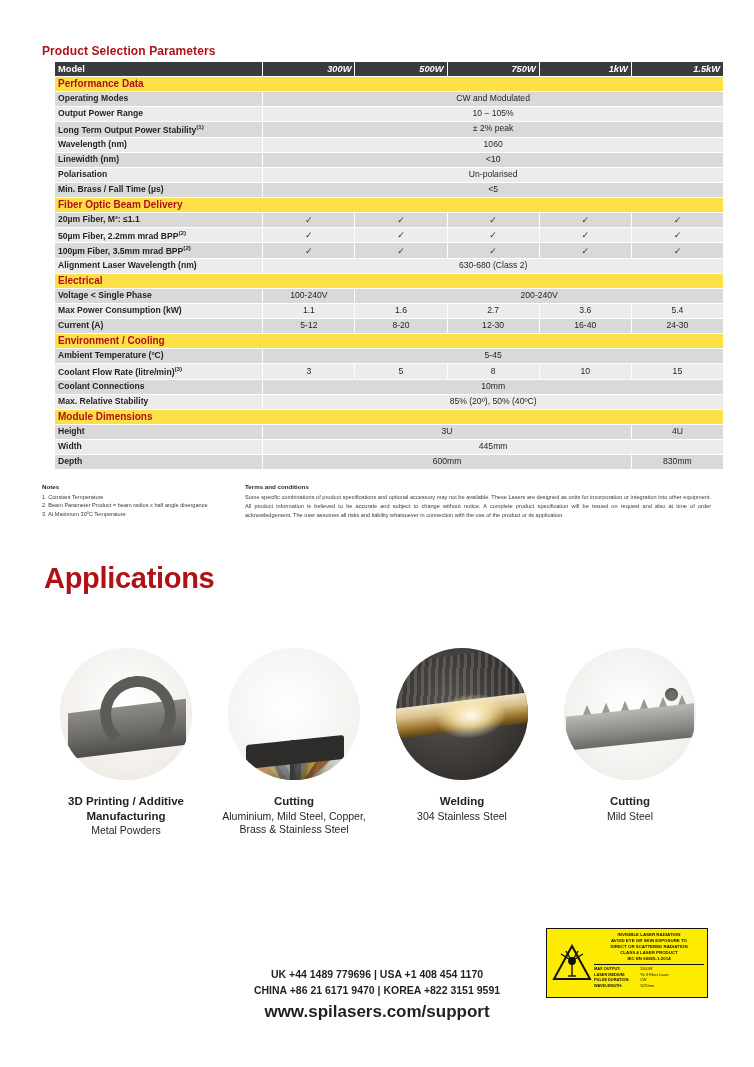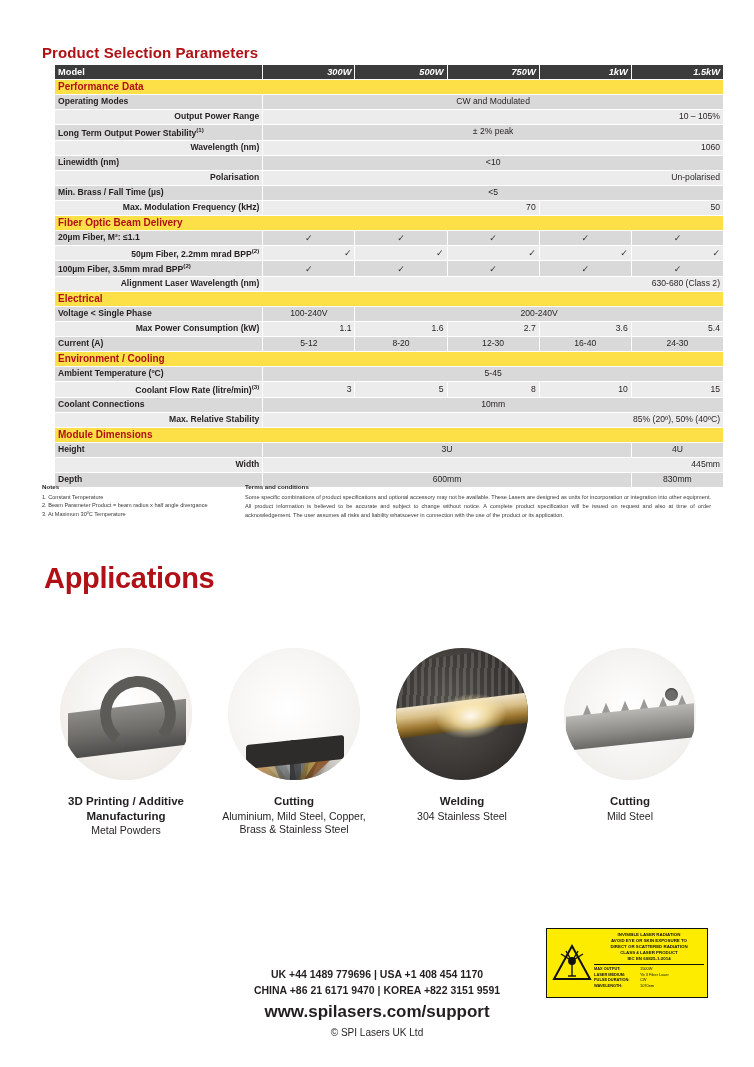--- a/index.html
+++ b/index.html
@@ -24,21 +24,21 @@
   
   .spec-wrap {
     position: absolute;
     left: 42px;
     top: 44px;
     width: 670px;
   }
   .spec-title {
     color: #b01116;
     font-weight: bold;
-    font-size: 15px;
+    font-size: 12px;
     letter-spacing: 0.1px;
     margin-bottom: 3px;
   }
   table.spec {
     border-collapse: collapse;
     width: 670px;
     font-size: 8.6px;
     table-layout: fixed;
     margin-left: 12px;
   }
@@ -58,21 +58,21 @@
     font-size: 9.3px;
   }
   tr.head td.center { text-align: right; font-style: italic; }
   tr.section td {
     background: #fde047;
     color: #b01116;
     font-weight: bold;
     font-size: 10px;
   }
   tr.odd td { background: #d9d9d9; }
-  tr.even td { background: #ececec; text-align: right; }
+  tr.even td { background: #ececec; }
   td.center { text-align: center; }
   td.lbl { font-weight: bold; }
   .sup { font-size: 6.2px; vertical-align: super; }
   .tick { font-size: 9px; color: #333; }
 
   
   .notes {
     position: absolute;
     left: 42px;
     top: 482px;
@@ -311,25 +311,20 @@
           <td class="lbl">Linewidth (nm)</td>
           <td class="center" colspan="5">&lt;10</td>
         </tr>
         <tr class="even">
           <td class="lbl">Polarisation</td>
           <td class="center" colspan="5">Un-polarised</td>
         </tr>
         <tr class="odd">
           <td class="lbl">Min. Brass / Fall Time (µs)</td>
           <td class="center" colspan="5">&lt;5</td>
-        </tr>
-        <tr class="even">
-          <td class="lbl">Max. Modulation Frequency (kHz)</td>
-          <td class="center" colspan="3">70</td>
-          <td class="center" colspan="2">50</td>
         </tr>
 
         <tr class="section">
           <td colspan="6">Fiber Optic Beam Delivery</td>
         </tr>
         <tr class="odd">
           <td class="lbl">20µm Fiber, M²: ≤1.1</td>
           <td class="center tick">✓</td>
           <td class="center tick">✓</td>
           <td class="center tick">✓</td>
@@ -551,16 +546,15 @@
             <span class="v">1070nm</span>
           </div>
       </div>
     </div>
   </div>
 
   <div class="footer">
     <div>UK +44 1489 779696 | USA +1 408 454 1170</div>
     <div>CHINA +86 21 6171 9470 | KOREA +822 3151 9591</div>
     <div class="web">www.spilasers.com/support</div>
-    <div class="copy">© SPI Lasers UK Ltd</div>
   </div>
 
 </div>
 
 </body></html>

